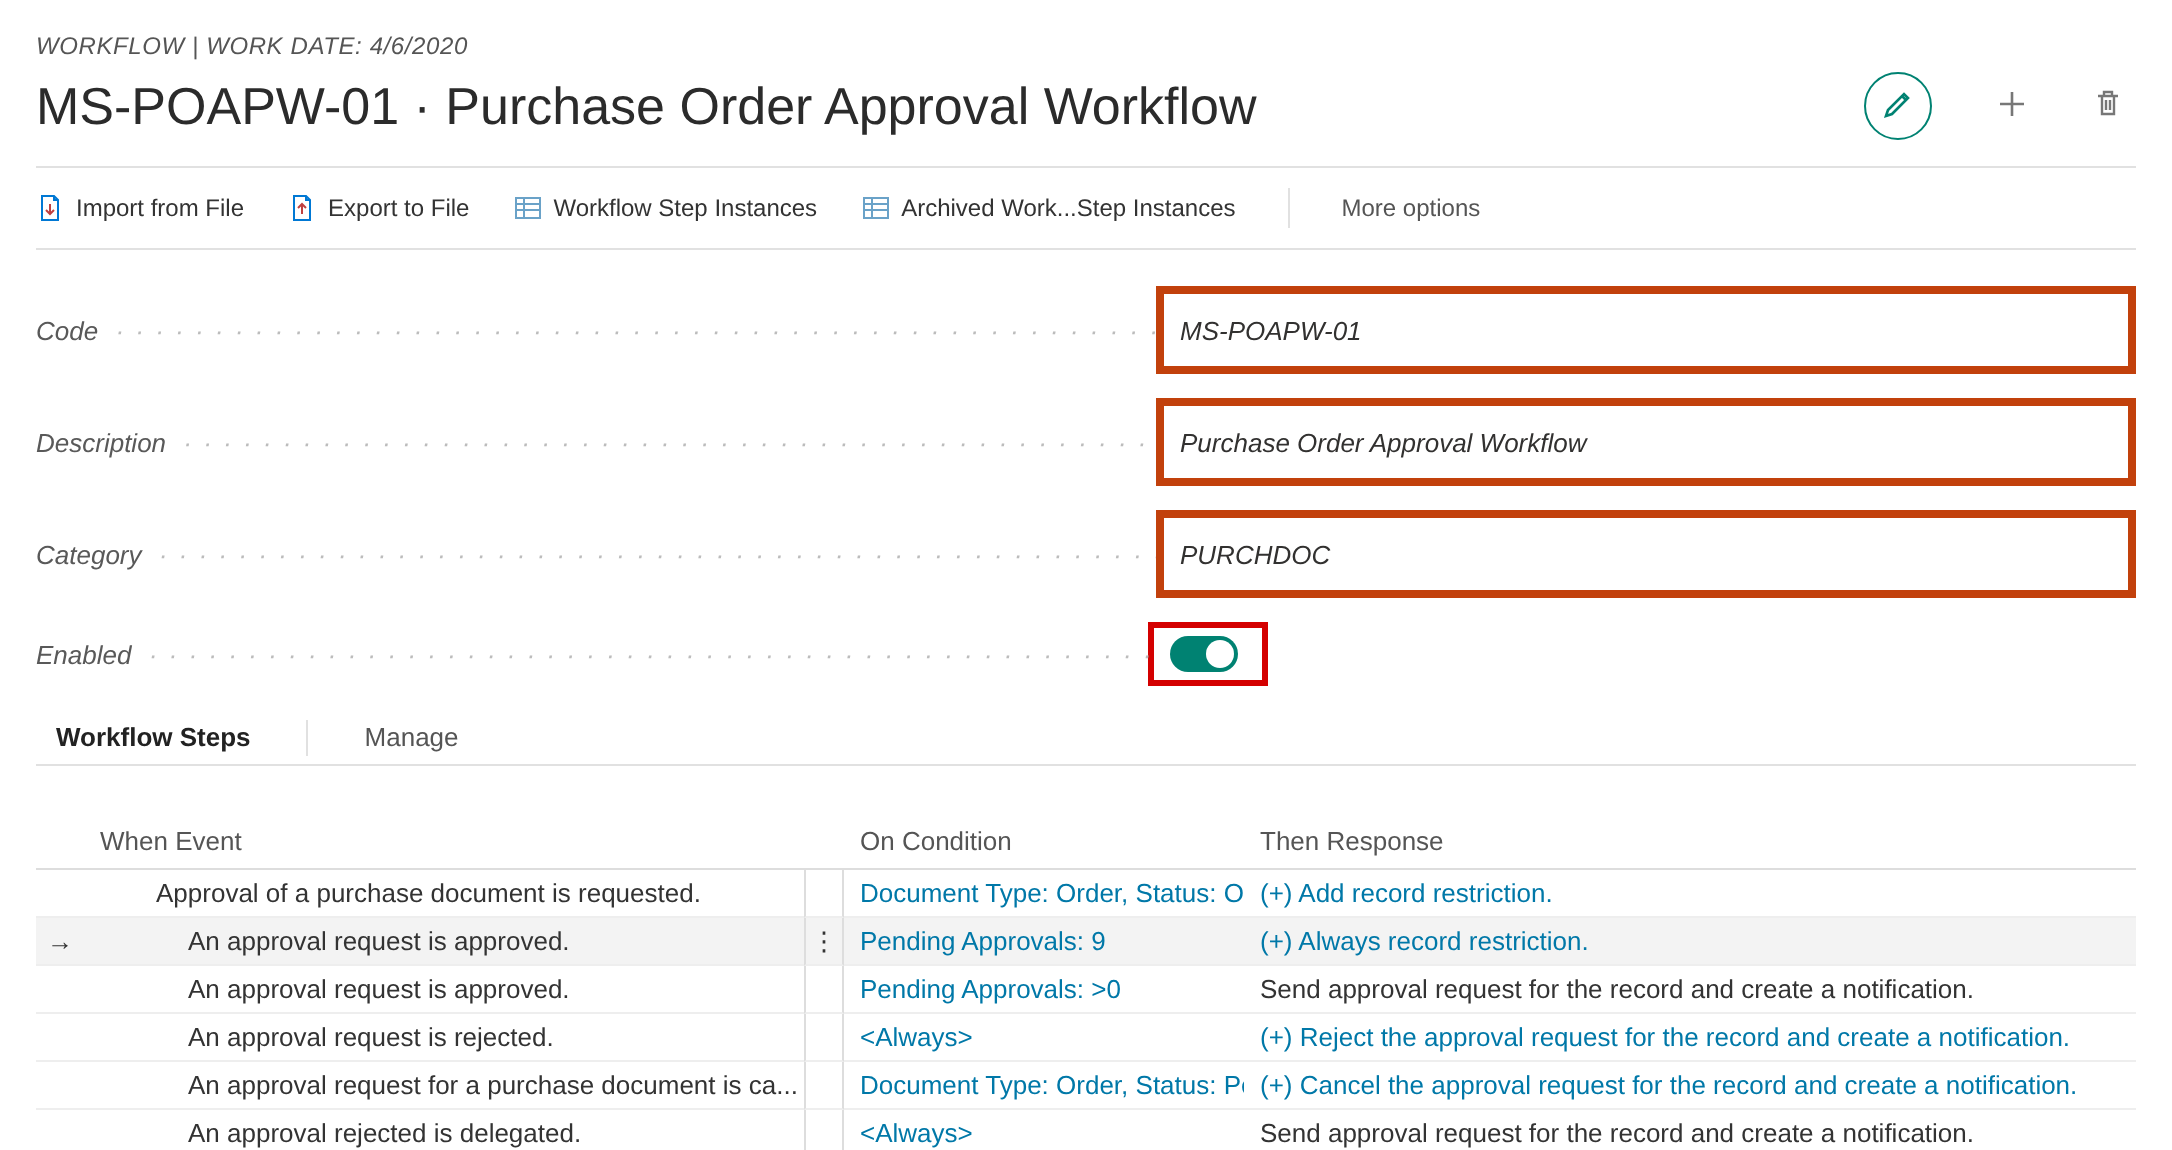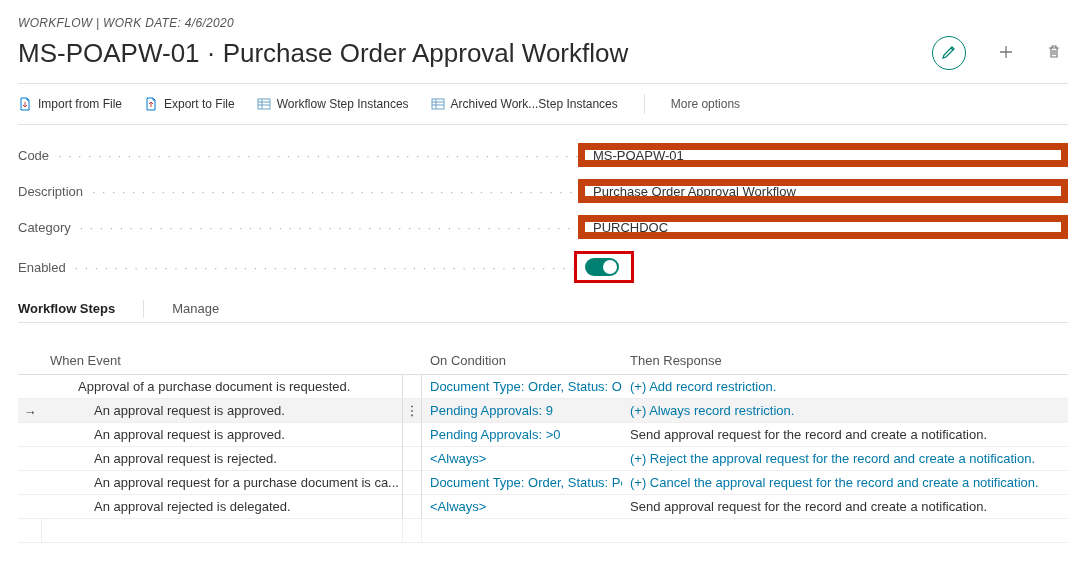--- a/index.html
+++ b/index.html
@@ -66,38 +66,39 @@
   }
   .tool-icon { width:14px; height:14px; display:flex; align-items:center; justify-content:center; color:#0078d4;}
   .v-div { width:1px; height:20px; background:#e1e1e1; margin:0 4px;}
   .more-options { color:#555; }
 
   .form-area { margin-top: 18px; }
   .form-row {
     display: flex;
     align-items: center;
     margin-bottom: 12px;
+    font-style: italic;
   }
   .fr-label {
     width: 560px;
     position: relative;
     overflow: hidden;
     white-space: nowrap;
     color: #595959;
   }
   .fr-label::after {
     content: " · · · · · · · · · · · · · · · · · · · · · · · · · · · · · · · · · · · · · · · · · · · · · · · · · · · · · · · · · · · · · · · · · · · · · · · · · · · · · · · · · · · · · · · · · · · · · · · ·";
     color: #bcbcbc;
     letter-spacing: 1px;
     margin-left: 4px;
   }
   .fr-input {
     flex: 1;
-    height: 24px;
-    border: 7px solid #c2410c;
+    height: 44px;
+    border: 4px solid #c2410c;
     padding: 0 8px;
     font: inherit;
     color: #323130;
   }
 
   .toggle-wrap { display:flex; align-items:center; padding-left:2px;}
   .toggle {
     width: 34px; height: 18px;
     background: #008272;
     border-radius: 10px;
@@ -120,21 +121,21 @@
   }
 
   .subtabs {
     display: flex;
     gap: 28px;
     border-bottom: 1px solid #e1e1e1;
     margin-top: 6px;
     align-items:center;
   }
   .subtab { padding: 6px 0; cursor:pointer; color:#555;}
-  .subtab.active { font-weight:600; color:#222;}
+  .subtab.active { font-weight:600; color:#222;margin-left:10px;}
   .subtab-sep { width:1px; height:18px; background:#e1e1e1; }
 
   .grid-wrap { margin-top: 24px; }
   .grid-head, .grid-row {
     display: grid;
     grid-template-columns: 24px 360px 20px 200px 1fr;
     align-items: stretch;
   }
   .grid-head > div {
     padding: 6px 8px;

